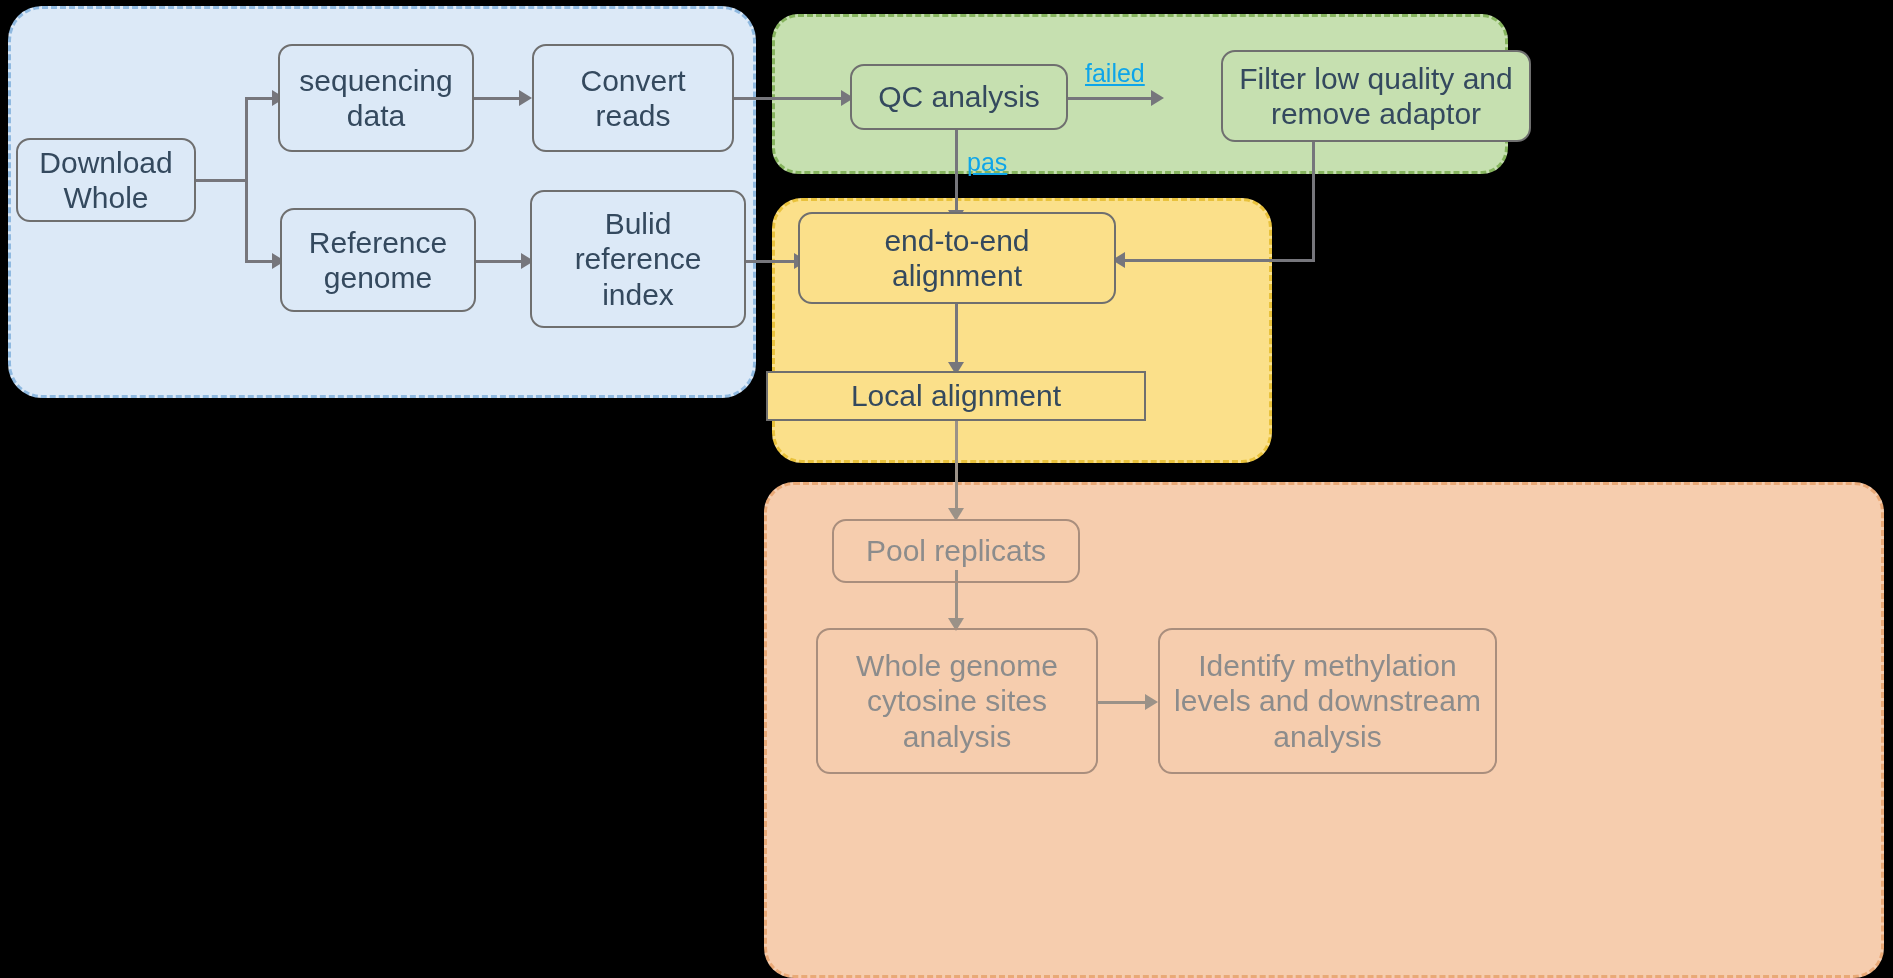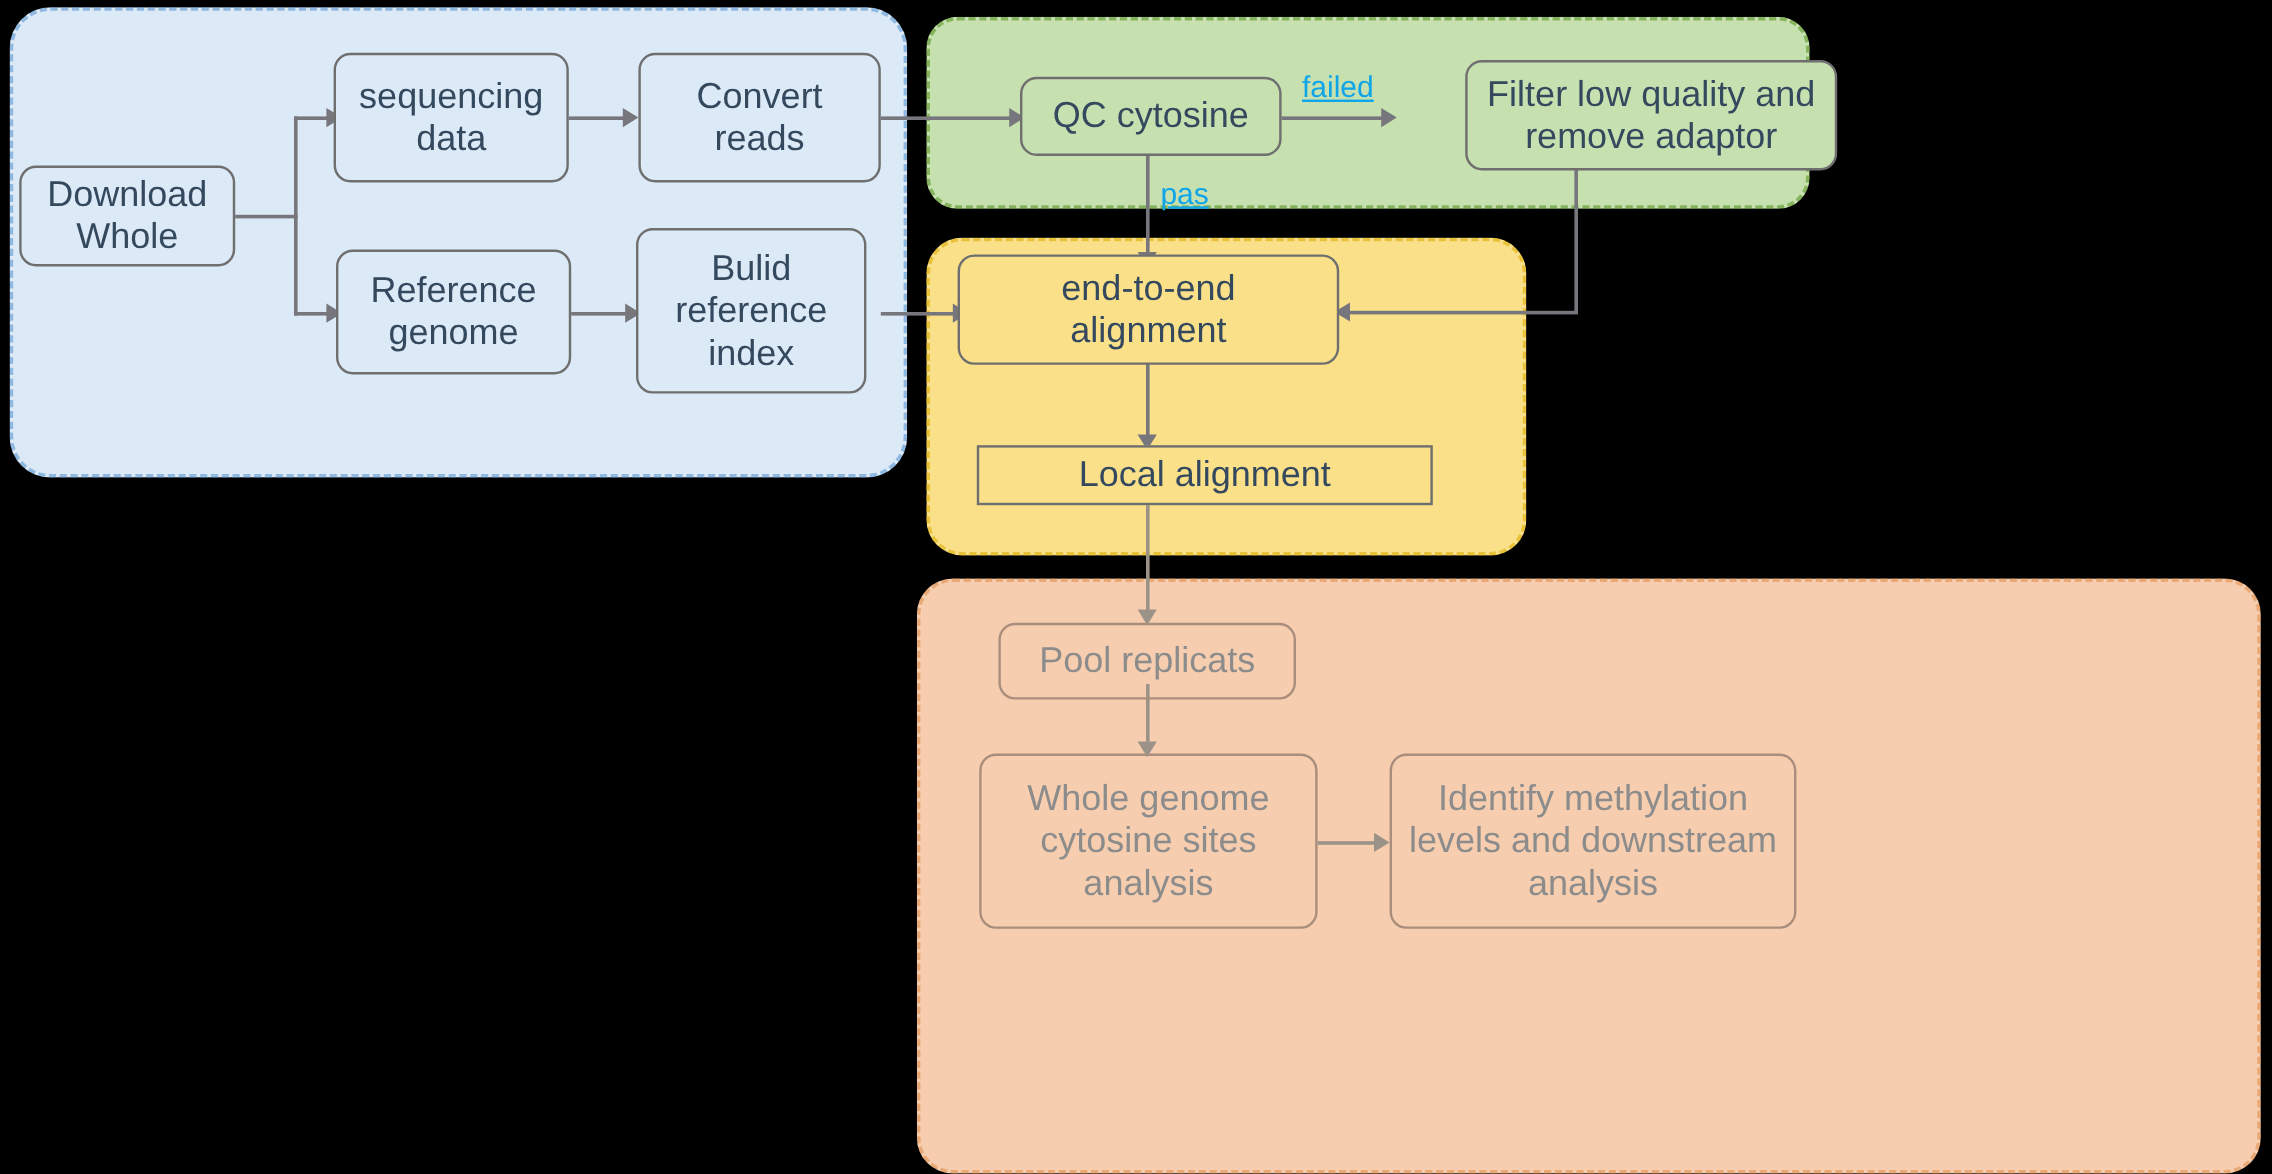--- a/index.html
+++ b/index.html
@@ -15,21 +15,21 @@
   .panel.orange{background:#f6cdae;border-color:#e9a977;border-radius:30px;}
 
   
   .node{position:absolute;box-sizing:border-box;display:flex;align-items:center;
         justify-content:center;text-align:center;border:2px solid #6f6f6f;
         border-radius:14px;color:#34495e;font-size:30px;line-height:1.18;
         padding:4px 8px;white-space:pre-line;}
   .node.blue  {background:#dce9f7;}
   .node.green {background:#c6e0b0;}
   .node.yellow{background:#fbe08a;}
-  .node.sq    {border-radius:0;margin-left:48px;}
+  .node.sq    {border-radius:0;}
   .node.faded {background:transparent;border-color:#a98e7d;color:#8c8c8c;}
 
   
   .ln{position:absolute;background:#76767c;}
   .ln.h{height:3px;}
   .ln.v{width:3px;}
   .ln.f{background:#9b9288;}
   .ar{position:absolute;width:0;height:0;}
   .ar.r{border-left:13px solid #76767c;border-top:8px solid transparent;border-bottom:8px solid transparent;}
   .ar.l{border-right:13px solid #76767c;border-top:8px solid transparent;border-bottom:8px solid transparent;}
@@ -105,28 +105,28 @@
   <div class="node blue" style="left:532px;top:44px;width:202px;height:108px;">
     <span>Convert
 reads</span>
   </div>
 
   <div class="node blue" style="left:280px;top:208px;width:196px;height:104px;">
     <span>Reference
 genome</span>
   </div>
 
-  <div class="node blue" style="left:530px;top:190px;width:192px;height:138px;">
+  <div class="node blue" style="left:530px;top:190px;width:216px;height:138px;">
     <span>Bulid
 reference
 index</span>
   </div>
 
   <div class="node green" style="left:850px;top:64px;width:218px;height:66px;">
-    <span>QC cytosine</span>
+    <span>QC analysis</span>
   </div>
 
   <div class="node green" style="left:1221px;top:50px;width:310px;height:92px;">
     <span>Filter low quality and
 remove adaptor</span>
   </div>
 
   <div class="node yellow" style="left:798px;top:212px;width:318px;height:92px;">
     <span>end-to-end
 alignment</span>

